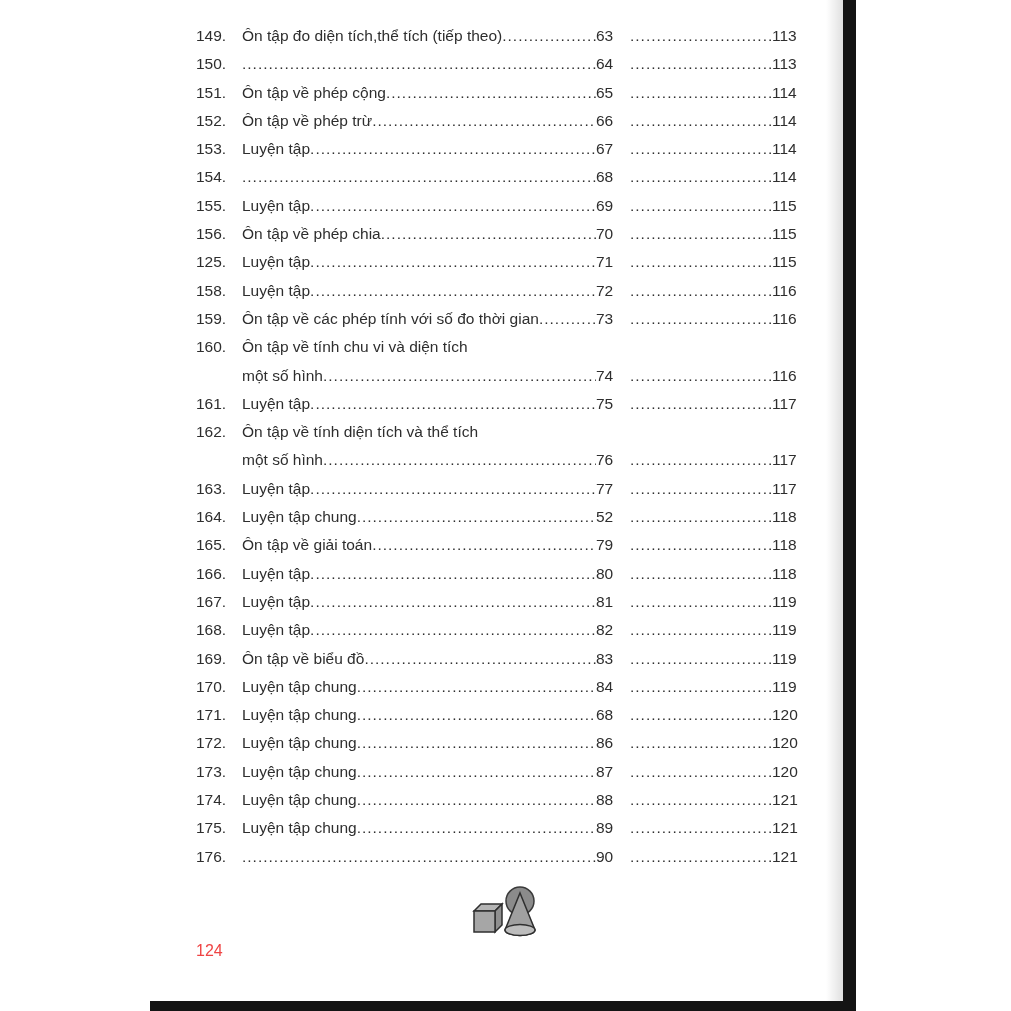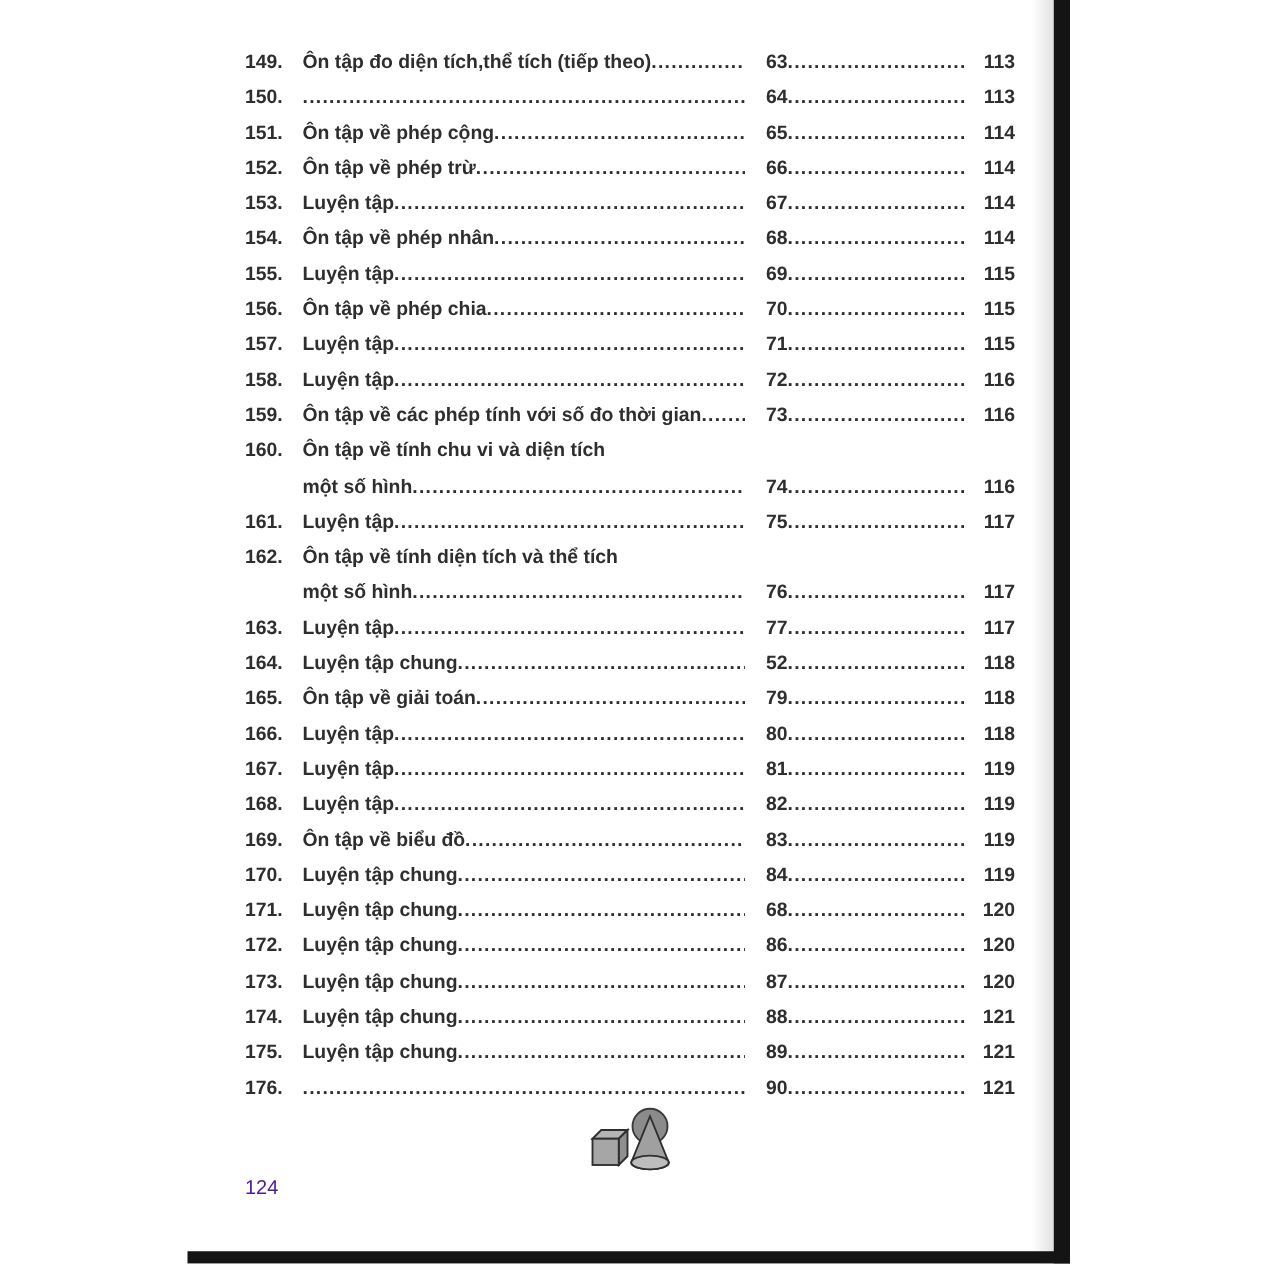--- a/index.html
+++ b/index.html
@@ -38,24 +38,24 @@
     left: 150px;
     bottom: 0;
     width: 706px;
     height: 10px;
     background: #141414;
   }
   
   .toc {
     position: absolute;
     left: 196px;
-    top: 36px;
+    top: 22px;
     width: 616px;
     font-size: 15.5px;
-    font-weight: 700;
+    font-weight: 400;
     color: #2e2e2e;
   }
   .toc-row {
     display: flex;
     align-items: baseline;
     white-space: nowrap;
     height: 28.3px;
     line-height: 28.3px;
   }
   .toc-row .num {
@@ -71,39 +71,39 @@
     color: #2e2e2e;
   }
   .toc-row .dots.d1 {
     flex: 1 1 0;
     min-width: 6px;
   }
   .toc-row .dots.d2 {
     flex: 0 0 142px;
   }
   .toc-row .pg {
-    text-align: right;
+    text-align: left;
   }
   .toc-row .pg.p1 { flex: 0 0 34px; }
   .toc-row .pg.p2 { flex: 0 0 40px; }
   
   .shapes {
     position: absolute;
     left: 466px;
     top: 884px;
     width: 78px;
     height: 54px;
   }
   .folio {
     position: absolute;
     left: 196px;
     top: 942px;
     font-size: 16px;
     font-weight: 400;
-    color: #4c1d95;
+    color: #ef4444;
   }
 </style>
 </head>
 <body>
 
 <div class="page">
 
   <div class="toc">
       <div class="toc-row">
         <span class="num">149.</span>
@@ -139,21 +139,20 @@
       <div class="toc-row">
         <span class="num">153.</span>
         <span class="title">Luyện tập</span>
         <span class="dots d1">............................................................................................................................................................................................................................</span>
         <span class="pg p1">67</span>
         <span class="dots d2">............................................................................................................................................................................................................................</span>
         <span class="pg p2">114</span>
       </div>
       <div class="toc-row">
         <span class="num">154.</span>
-        <span class="title">Ôn tập về phép nhân</span>
         <span class="dots d1">............................................................................................................................................................................................................................</span>
         <span class="pg p1">68</span>
         <span class="dots d2">............................................................................................................................................................................................................................</span>
         <span class="pg p2">114</span>
       </div>
       <div class="toc-row">
         <span class="num">155.</span>
         <span class="title">Luyện tập</span>
         <span class="dots d1">............................................................................................................................................................................................................................</span>
         <span class="pg p1">69</span>
@@ -162,21 +161,21 @@
       </div>
       <div class="toc-row">
         <span class="num">156.</span>
         <span class="title">Ôn tập về phép chia</span>
         <span class="dots d1">............................................................................................................................................................................................................................</span>
         <span class="pg p1">70</span>
         <span class="dots d2">............................................................................................................................................................................................................................</span>
         <span class="pg p2">115</span>
       </div>
       <div class="toc-row">
-        <span class="num">157.</span>
+        <span class="num">125.</span>
         <span class="title">Luyện tập</span>
         <span class="dots d1">............................................................................................................................................................................................................................</span>
         <span class="pg p1">71</span>
         <span class="dots d2">............................................................................................................................................................................................................................</span>
         <span class="pg p2">115</span>
       </div>
       <div class="toc-row">
         <span class="num">158.</span>
         <span class="title">Luyện tập</span>
         <span class="dots d1">............................................................................................................................................................................................................................</span>

